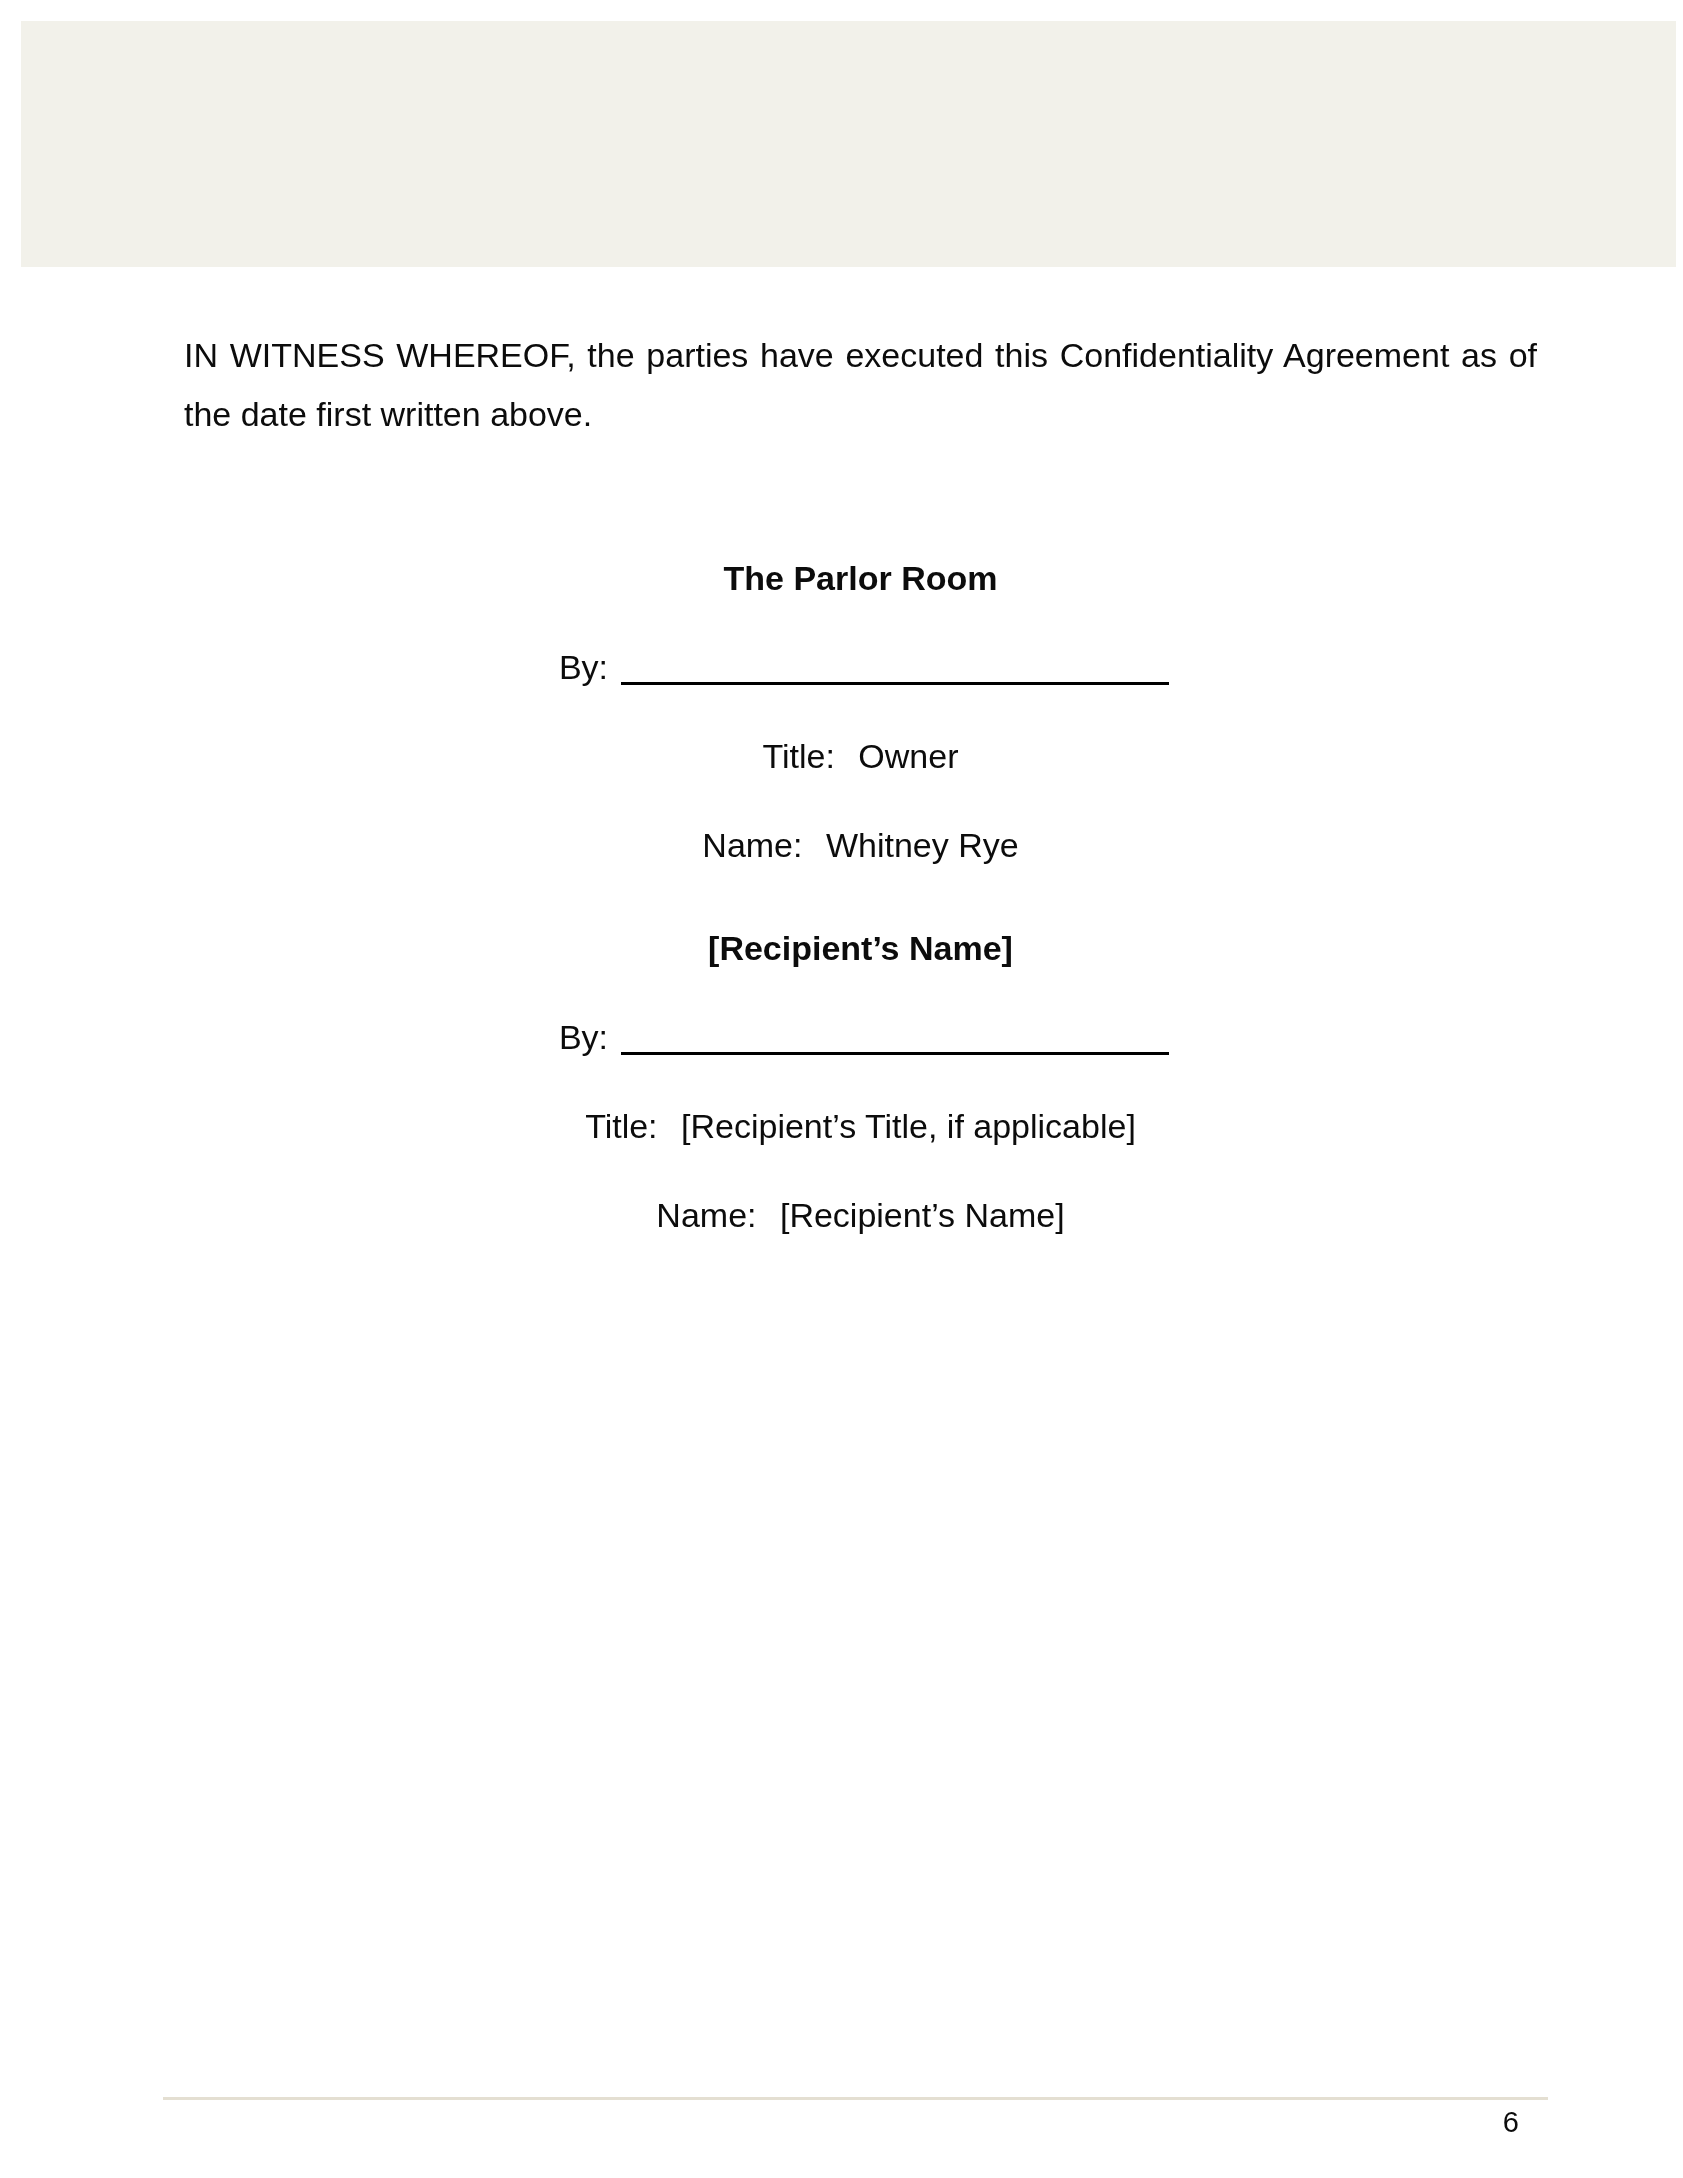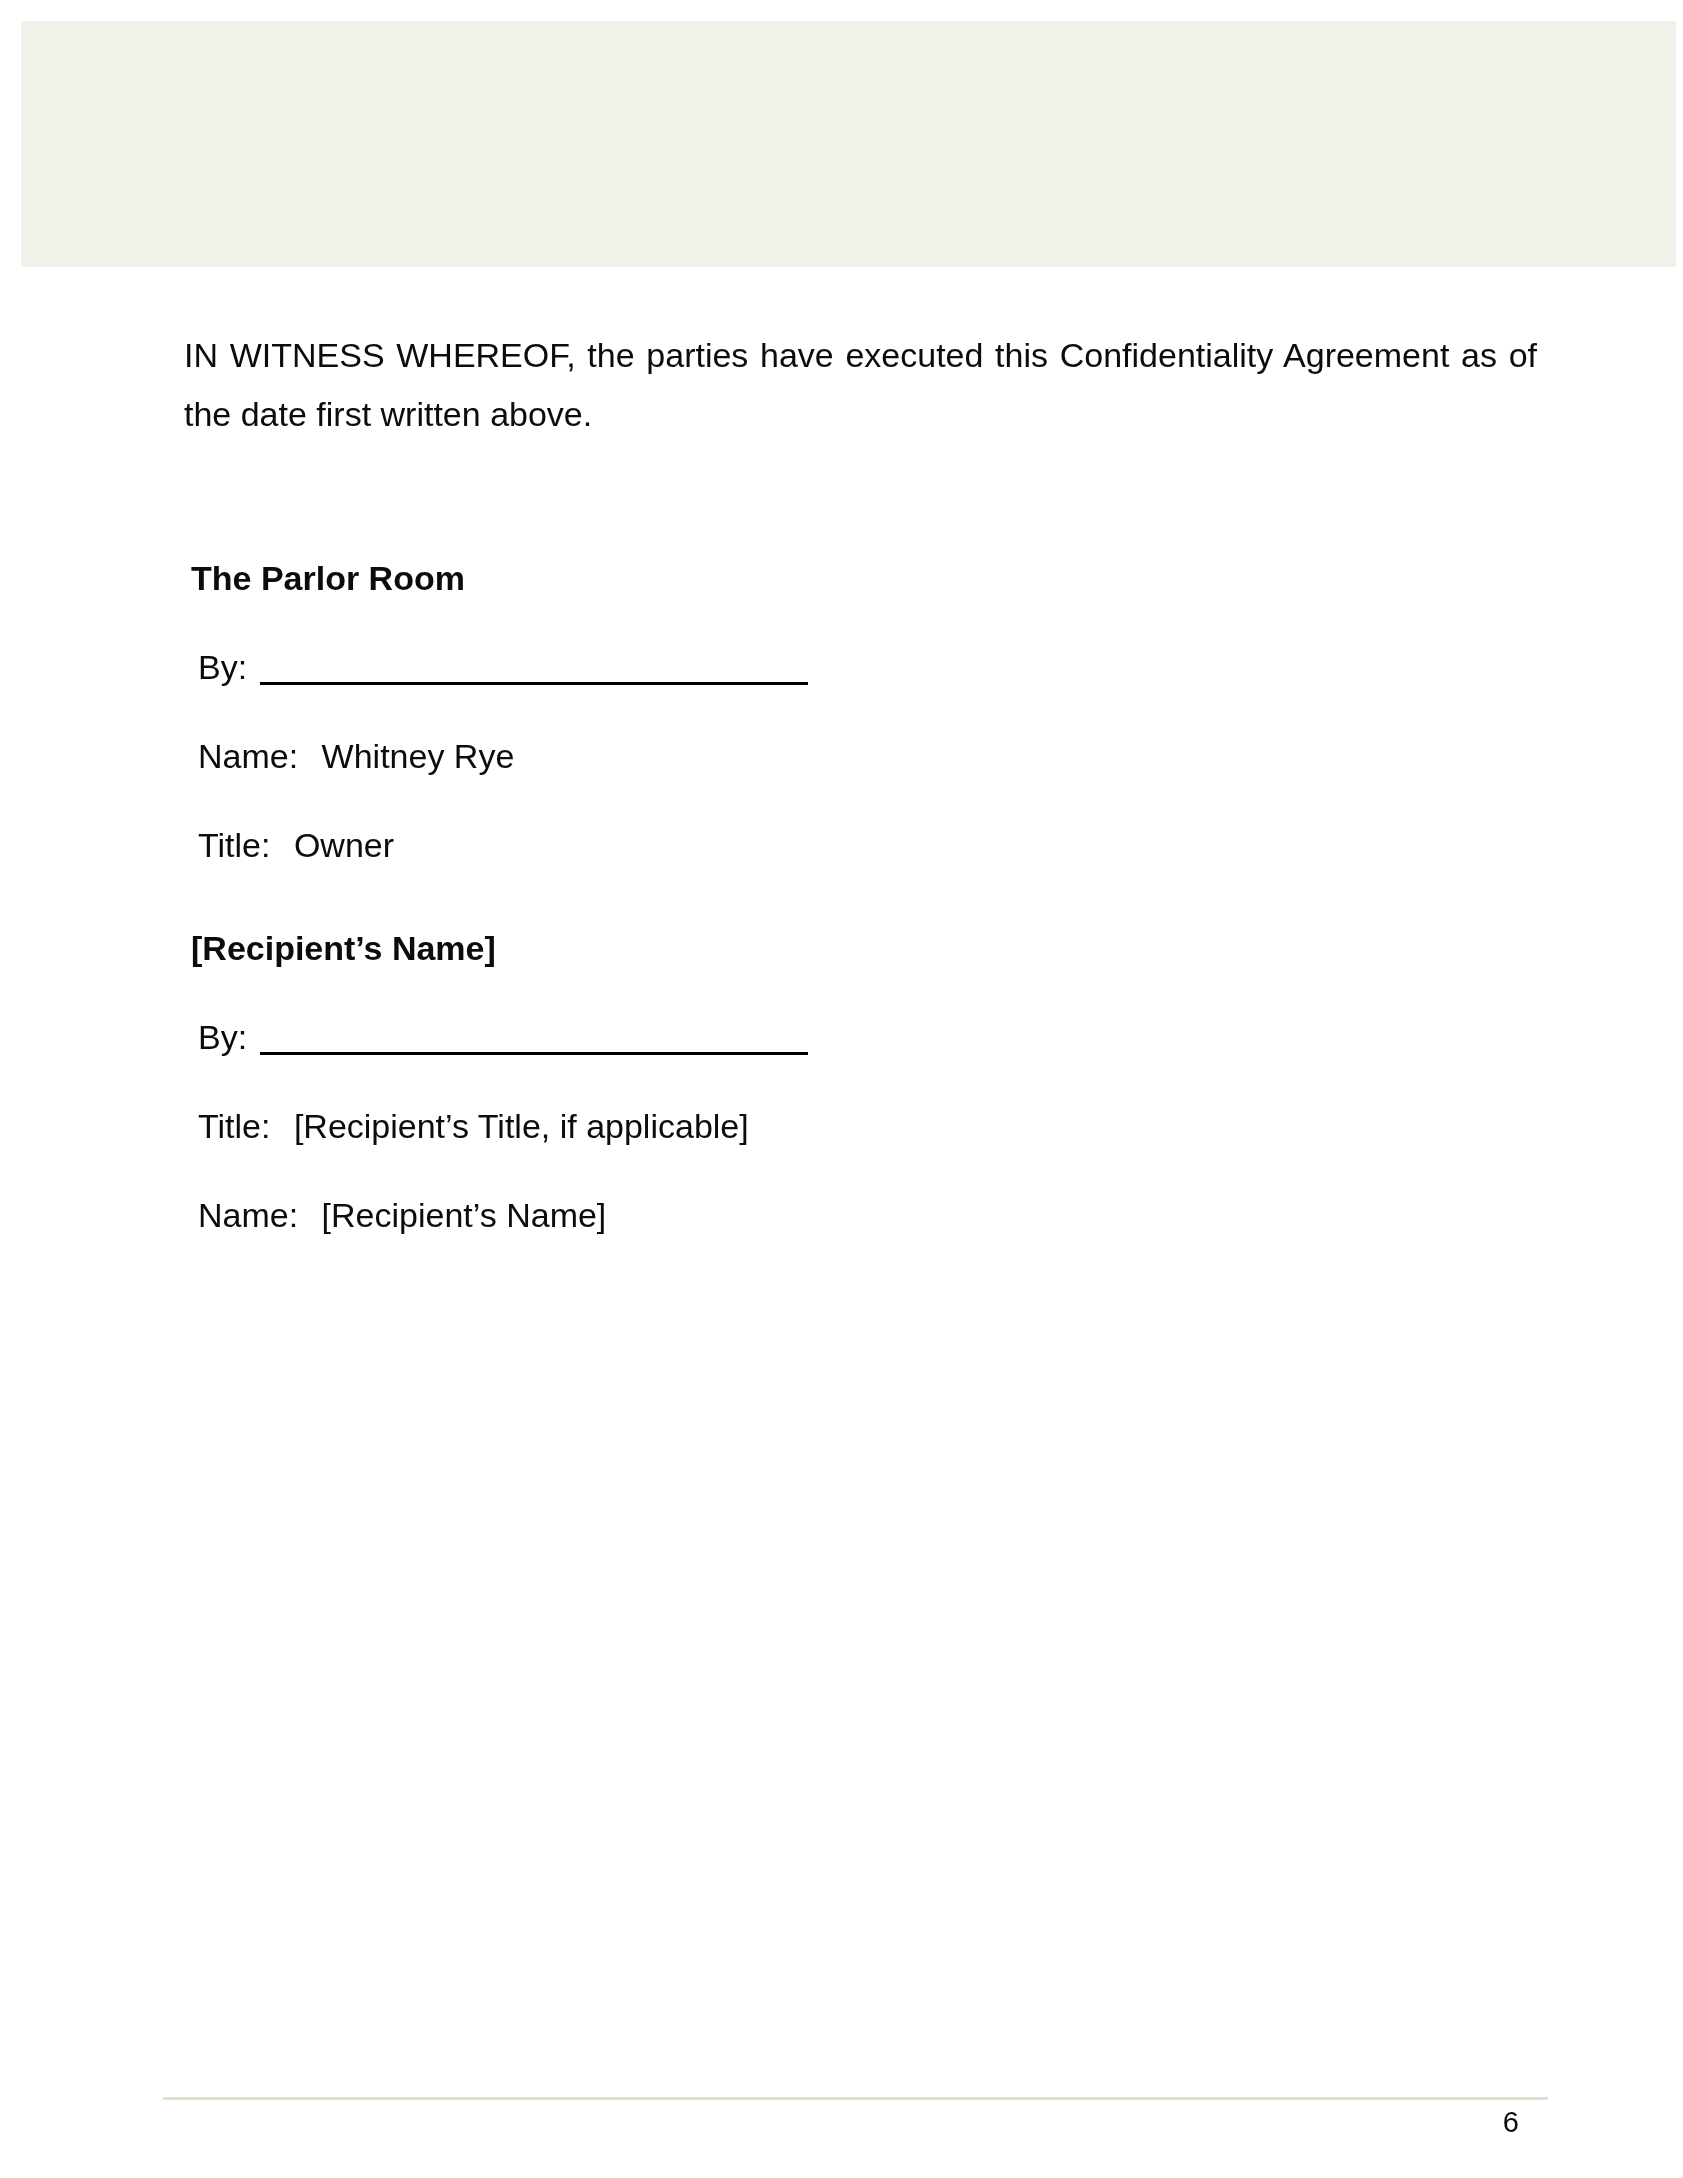--- a/index.html
+++ b/index.html
@@ -36,20 +36,21 @@
     color: var(--text);
   }
   .sig-section {
     margin-top: 93px;
   }
   .sig-row {
     font-size: 34px;
     line-height: 40px;
     margin-bottom: 35px;
     white-space: nowrap;
+    text-align: center;
   }
   .sig-row.bold { font-weight: bold; }
   .sig-line {
     display: inline-block;
     width: 548px;
     height: 6px;
     border-bottom: 3px solid #000000;
     vertical-align: -6px;
     margin-left: 6px;
   }
@@ -76,26 +77,26 @@
   <div class="content">
 
     <p class="para">IN WITNESS WHEREOF, the parties have executed this Confidentiality Agreement as of the date first written above.</p>
 
     <div class="sig-section">
       <div class="sig-row bold">The Parlor Room</div>
       <div class="sig-row">
         <span>By:</span><span class="sig-line"></span>
       </div>
       <div class="sig-row">
+        <span>Title:</span>
+        <span>Owner</span>
+      </div>
+      <div class="sig-row">
         <span>Name:</span>
         <span>Whitney Rye</span>
-      </div>
-      <div class="sig-row">
-        <span>Title:</span>
-        <span>Owner</span>
       </div>
     </div>
 
     <div>
       <div class="sig-row bold">[Recipient’s Name]</div>
       <div class="sig-row">
         <span>By:</span><span class="sig-line"></span>
       </div>
       <div class="sig-row">
         <span>Title:</span>

